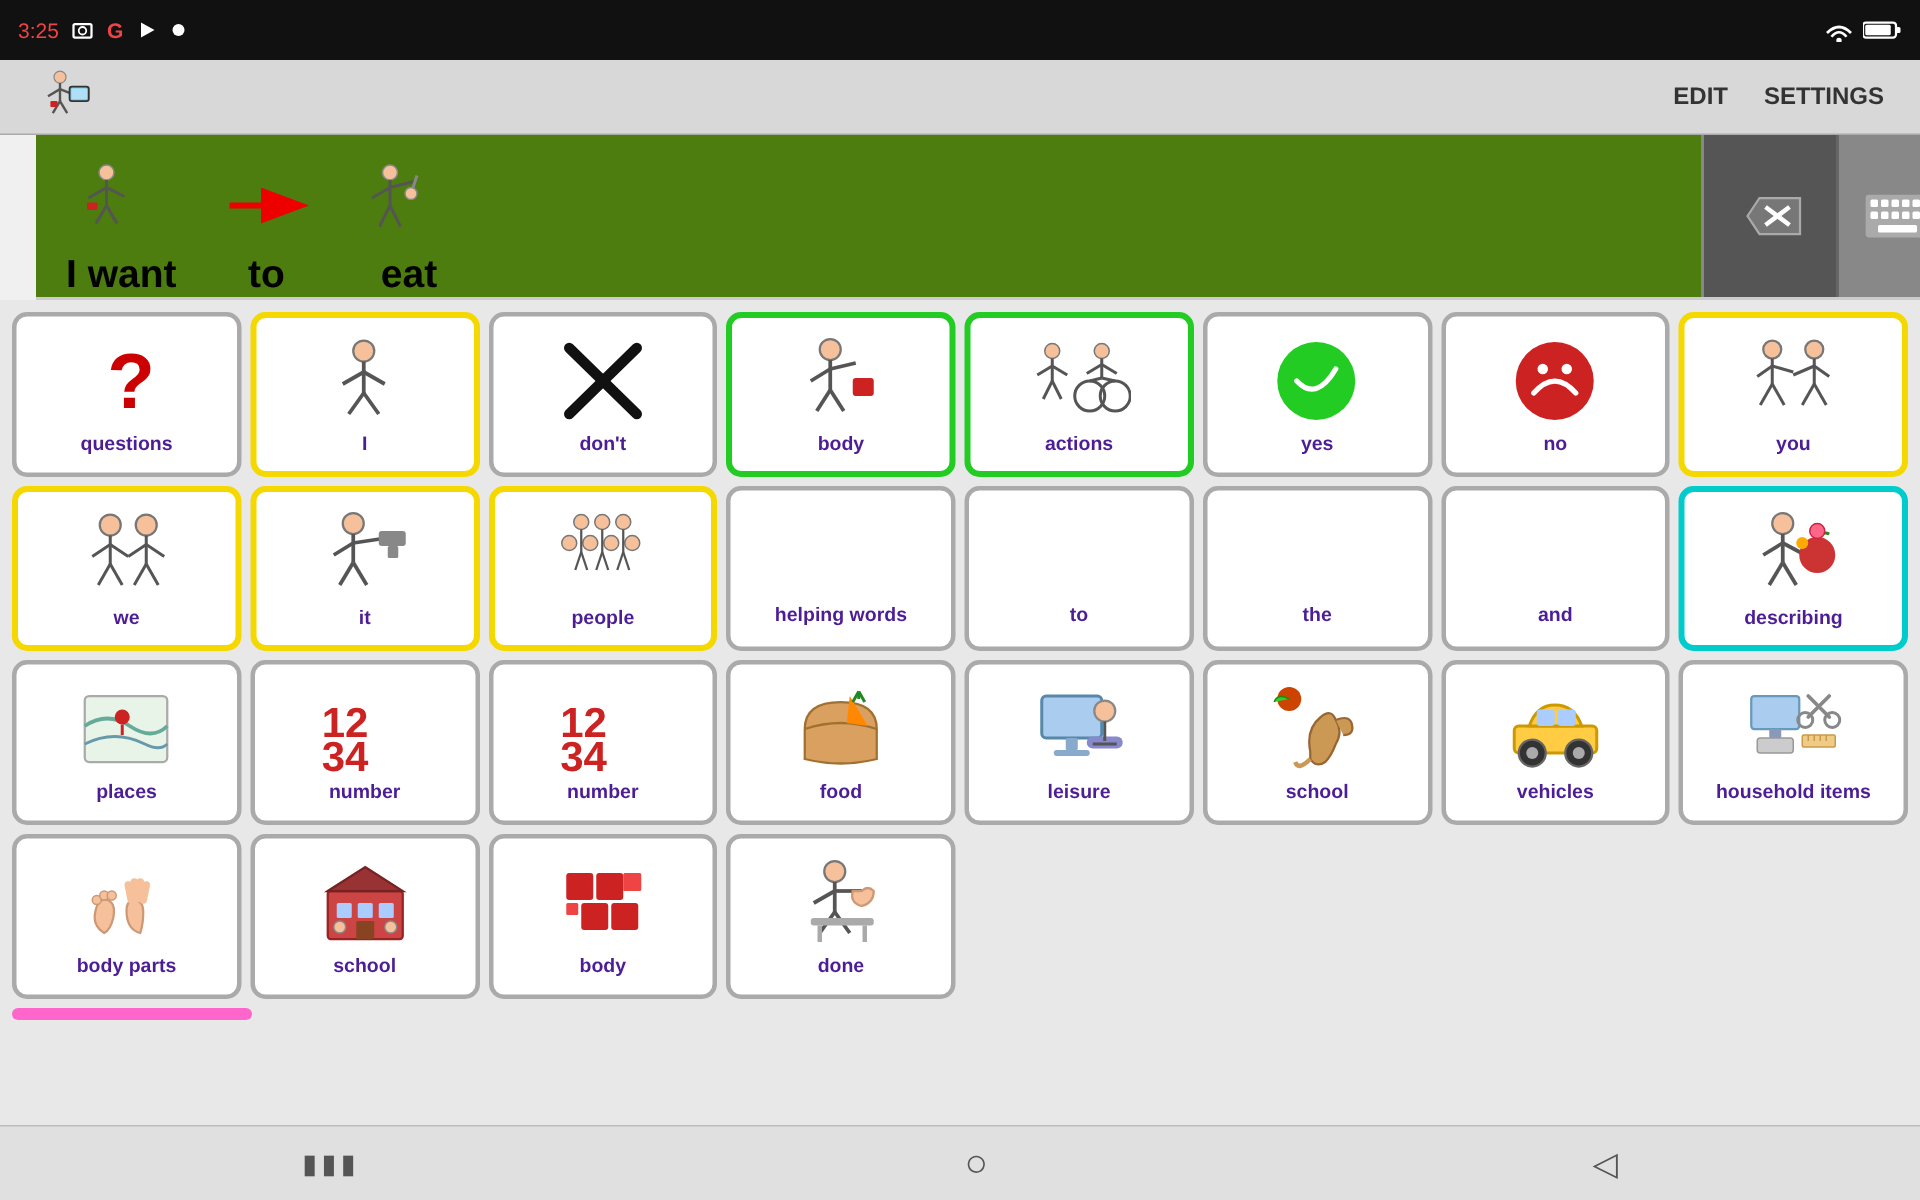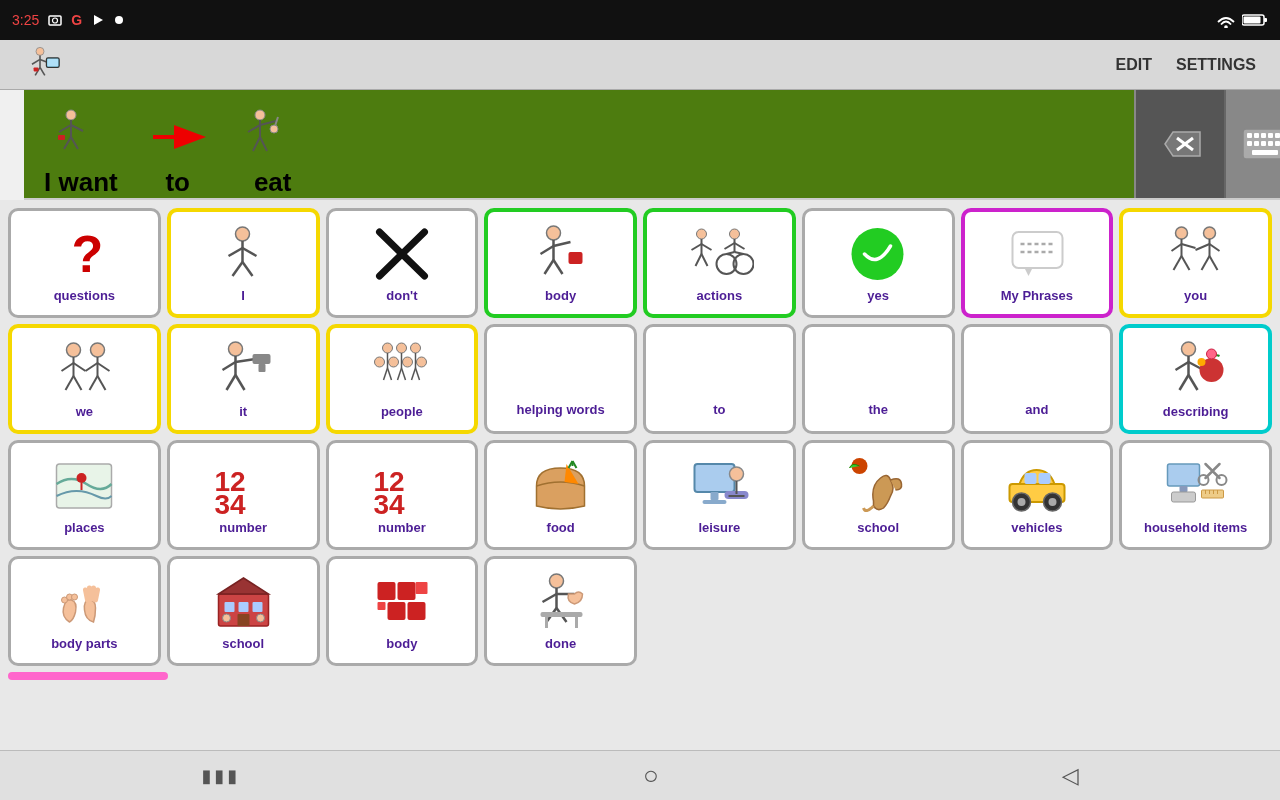--- a/index.html
+++ b/index.html
@@ -272,30 +272,30 @@
     </div>
 
     <div class="cell border-gray">
       <svg width="65" height="60" viewBox="0 0 65 60" class="cell-img">
         <circle cx="32" cy="30" r="26" fill="#22cc22"></circle>
         <path d="M19 30 Q32 44 45 22" fill="none" stroke="white" stroke-width="3.5" stroke-linecap="round"></path>
       </svg>
       <span class="cell-label">yes</span>
     </div>
 
-
-    <div class="cell border-magenta">
-      <svg width="65" height="60" viewBox="0 0 65 60" class="cell-img">
-        <rect x="8" y="8" width="50" height="36" rx="6" fill="white" stroke="#ccc" stroke-width="2"></rect>
-        <line x1="16" y1="20" x2="50" y2="20" stroke="#aaa" stroke-width="2.5" stroke-dasharray="4,3"></line>
-        <line x1="16" y1="28" x2="50" y2="28" stroke="#aaa" stroke-width="2.5" stroke-dasharray="4,3"></line>
-        <polygon points="20,44 28,44 24,52" fill="#ccc"></polygon>
-      </svg>
-      <span class="cell-label">My Phrases</span>
-    </div>
+    <div class="cell border-gray">
+      <svg width="65" height="60" viewBox="0 0 65 60" class="cell-img">
+        <circle cx="32" cy="30" r="26" fill="#cc2222"></circle>
+        <path d="M18 38 Q32 22 46 38" fill="none" stroke="white" stroke-width="3.5" stroke-linecap="round"></path>
+        <circle cx="24" cy="22" r="3.5" fill="white"></circle>
+        <circle cx="40" cy="22" r="3.5" fill="white"></circle>
+      </svg>
+      <span class="cell-label">no</span>
+    </div>
+
 
     <div class="cell border-yellow">
       <svg width="65" height="60" viewBox="0 0 65 60" class="cell-img">
 
         <circle cx="18" cy="9" r="6" fill="#f5c09a" stroke="#777" stroke-width="1.5"></circle>
         <line x1="18" y1="15" x2="18" y2="32" stroke="#555" stroke-width="2"></line>
         <line x1="18" y1="20" x2="8" y2="27" stroke="#555" stroke-width="2"></line>
         <line x1="18" y1="20" x2="32" y2="24" stroke="#555" stroke-width="2"></line>
         <line x1="18" y1="32" x2="10" y2="46" stroke="#555" stroke-width="2"></line>
         <line x1="18" y1="32" x2="26" y2="46" stroke="#555" stroke-width="2"></line>

